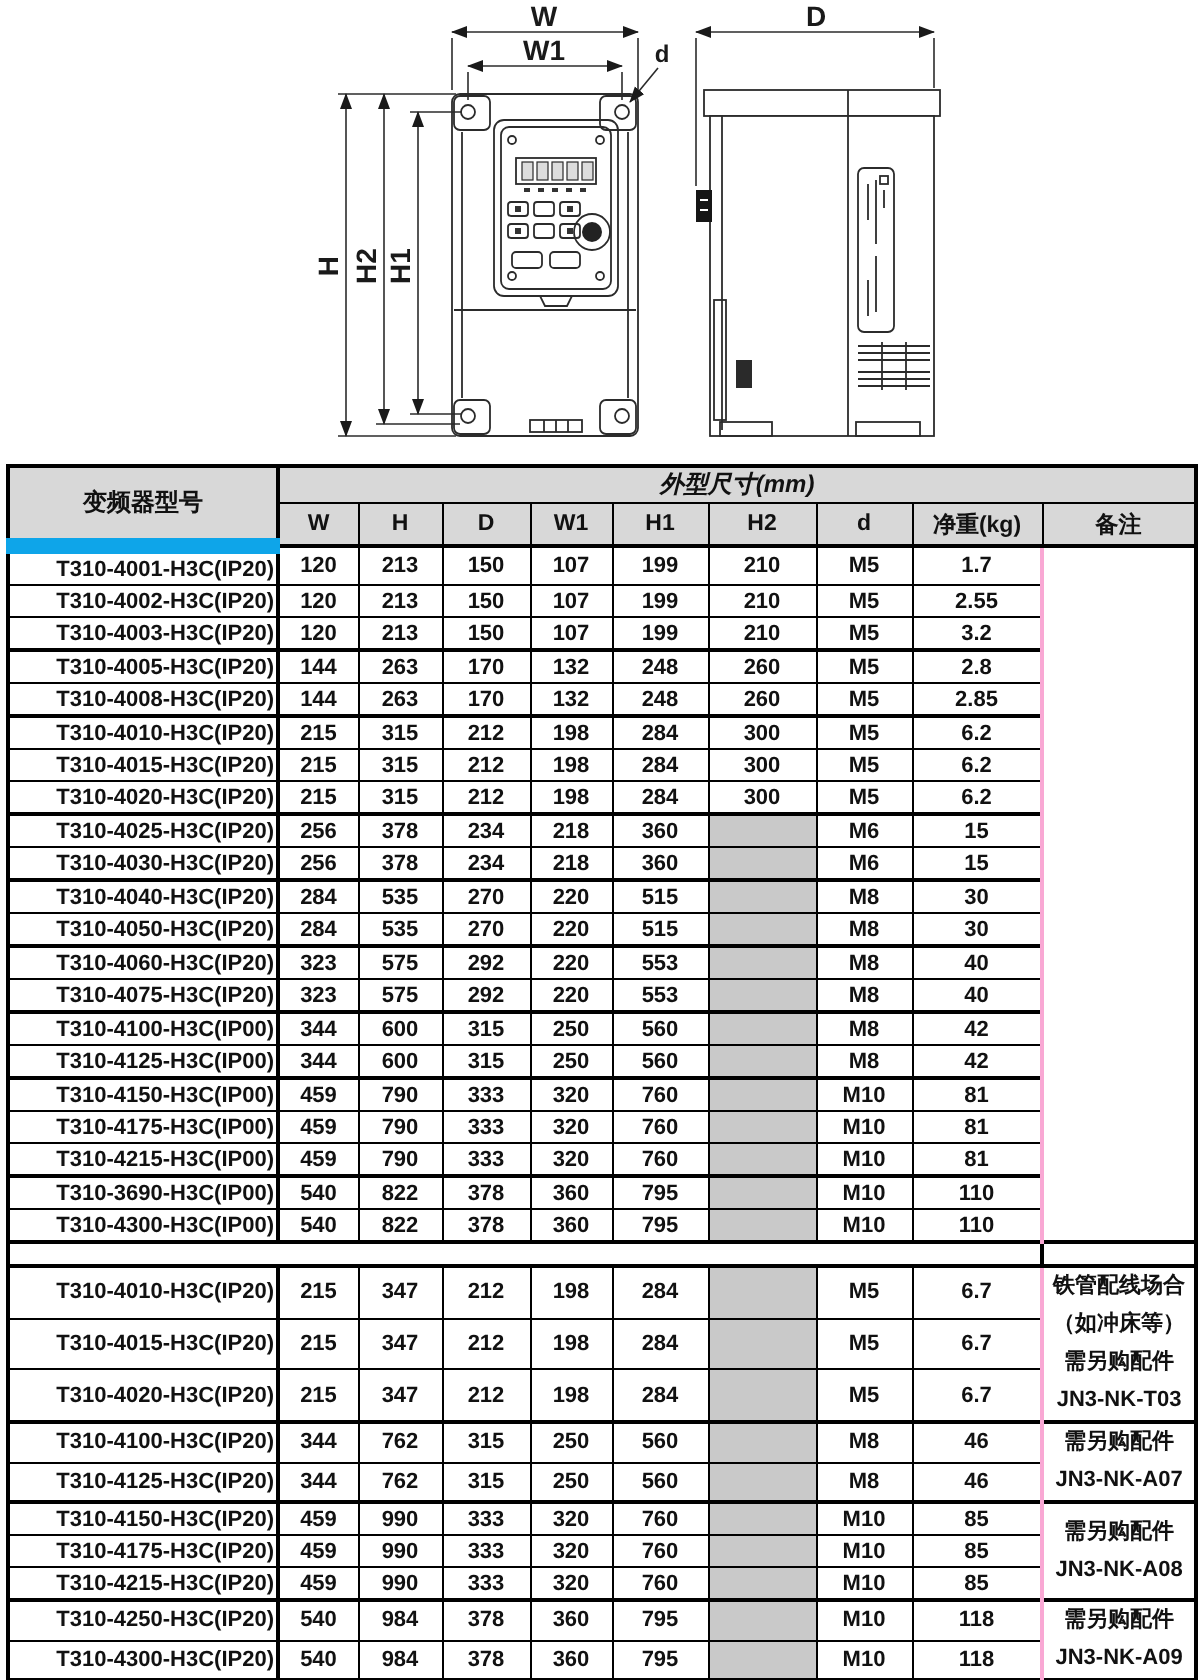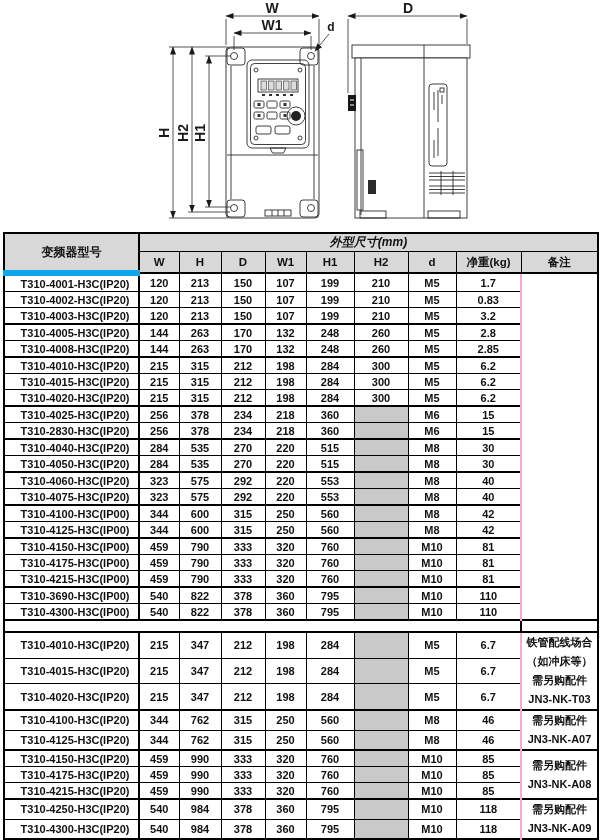--- a/index.html
+++ b/index.html
@@ -11,24 +11,24 @@
   .dimtxt{font-size:14px;font-weight:bold;}
   .dimtxt-sm{font-size:12px;font-weight:bold;}
   
   table#spec{position:absolute;top:232px;left:3px;width:594px;
     border-collapse:collapse;table-layout:fixed;
     border:2px solid #000;
     font-size:11px;font-weight:bold;color:#111;}
   #spec td,#spec th{border:1px solid #000;text-align:center;padding:0 1px;
     overflow:hidden;white-space:nowrap;height:15px;}
   #spec thead th{background:#d8d8d8;}
-  #spec th.model-h{border-right:2px solid #000;border-bottom:6px solid #0ea5e9;font-size:12px;}
+  #spec th.model-h{border-right:2px solid #000;border-bottom:8px solid #0ea5e9;font-size:12px;}
   #spec th.size-h{height:17px;font-size:12px;font-style:italic;}
   #spec tr.hdr2 th{border-bottom:2px solid #000;height:20px;font-size:11.5px;}
-  #spec td.model{text-align:center;padding-left:8px;border-right:2px solid #000;}
+  #spec td.model{text-align:right;padding-left:8px;border-right:2px solid #000;}
   #spec td.gray{background:#c9c9c9;}
   #spec td.remark{border-left:2px solid #f9a8d4;white-space:normal;padding:0 2px;}
   #spec td.remark div{line-height:19px;}
   #spec tr.grp td{border-top:2px solid #000;}
   #spec tr.spacer td{height:10px;border-top:2px solid #000;border-bottom:2px solid #000;}
   #spec tr.spacer td.remark{border-left:2px solid #000;}
 </style>
 </head>
 <body>
 
@@ -218,21 +218,21 @@
       </tr>
       <tr>
         <td class="model">T310-4002-H3C(IP20)</td>
         <td>120</td>
         <td>213</td>
         <td>150</td>
         <td>107</td>
         <td>199</td>
         <td>210</td>
         <td>M5</td>
-        <td>0.83</td>
+        <td>2.55</td>
       </tr>
       <tr>
         <td class="model">T310-4003-H3C(IP20)</td>
         <td>120</td>
         <td>213</td>
         <td>150</td>
         <td>107</td>
         <td>199</td>
         <td>210</td>
         <td>M5</td>
@@ -298,21 +298,21 @@
         <td>256</td>
         <td>378</td>
         <td>234</td>
         <td>218</td>
         <td>360</td>
         <td class="gray"></td>
         <td>M6</td>
         <td>15</td>
       </tr>
       <tr>
-        <td class="model">T310-2830-H3C(IP20)</td>
+        <td class="model">T310-4030-H3C(IP20)</td>
         <td>256</td>
         <td>378</td>
         <td>234</td>
         <td>218</td>
         <td>360</td>
         <td class="gray"></td>
         <td>M6</td>
         <td>15</td>
       </tr>
       <tr class="grp">

